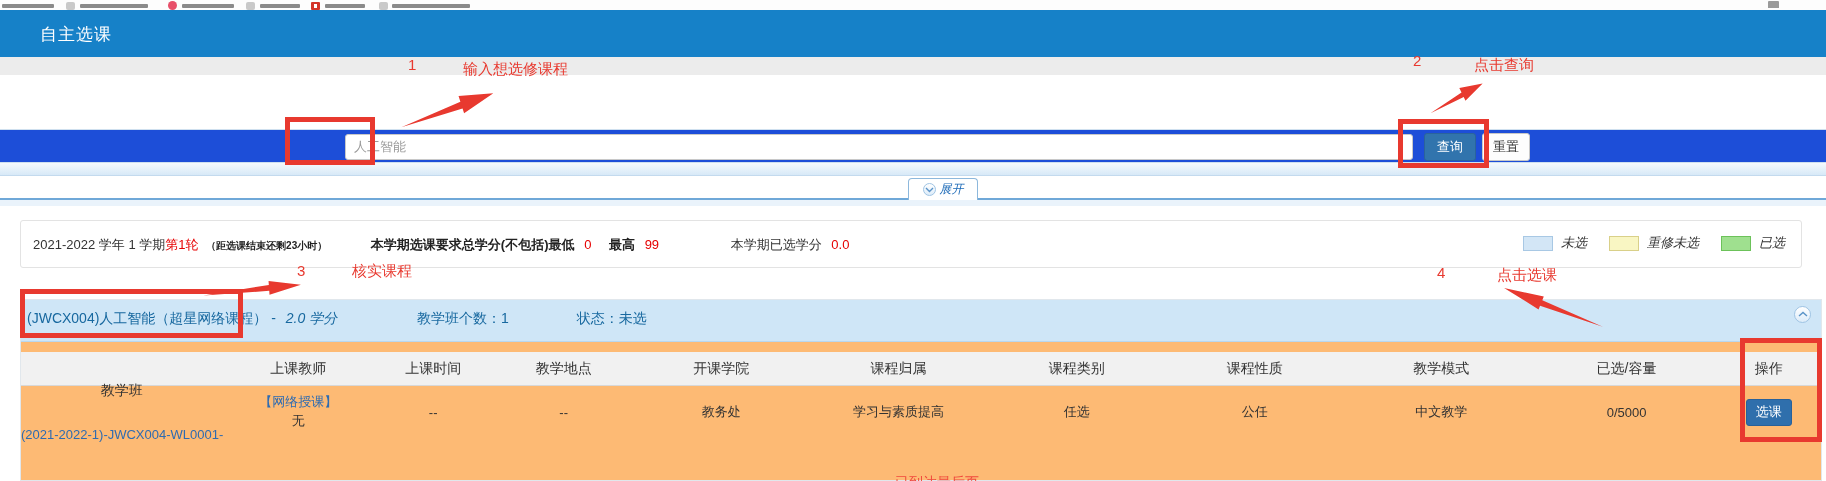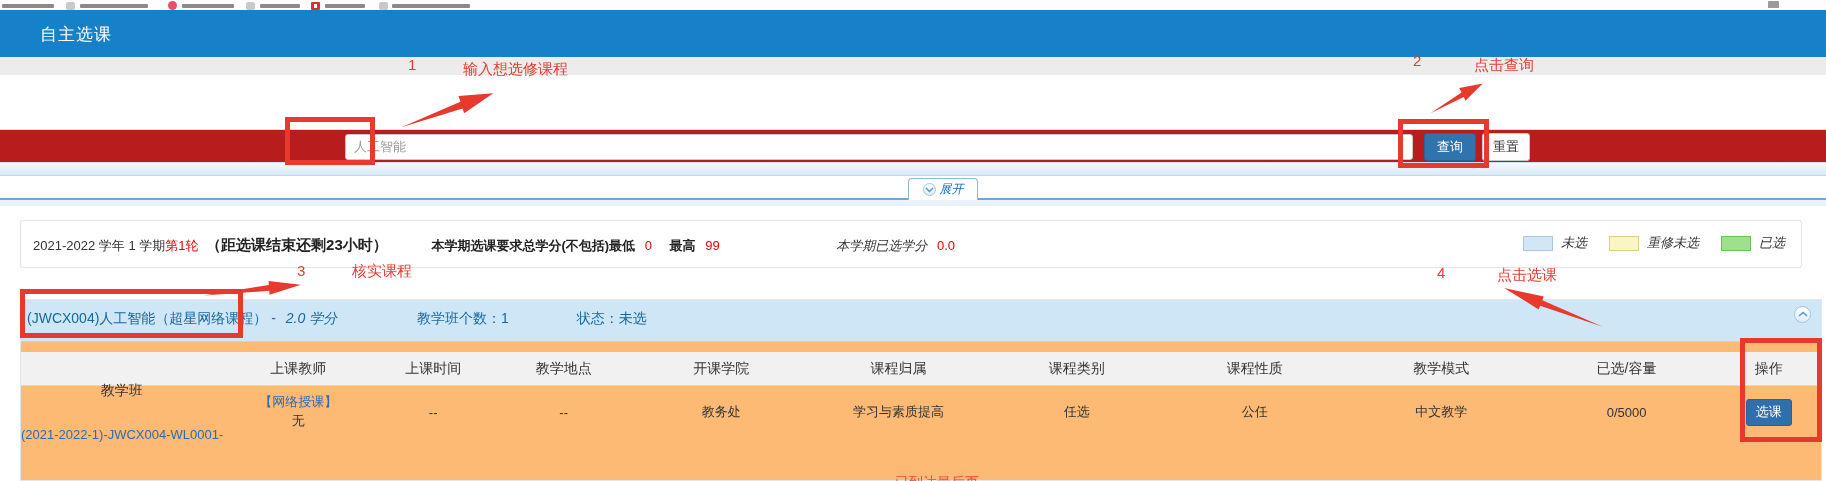--- a/index.html
+++ b/index.html
@@ -18,21 +18,21 @@
   .bm-ico.redsquare::after { content:""; position:absolute; left:3px; top:2px; width:3px; height:4px; background:#fff; }
   .bm-ico.folder { background:#9a9a9a; width:11px; height:7px; border-radius:1px 1px 0 0; top:1px; }
 
   
   #app-header { left:0; top:10px; width:1826px; height:47px; background:#1681c8; }
   #page-title { position:absolute; left:40px; top:0; height:47px; line-height:50px; color:#fff; font-size:17px; letter-spacing:1px; }
 
   #gray-strip { left:0; top:57px; width:1826px; height:18px; background:#ececec; }
 
   
-  #filter-bar { left:0; top:129px; width:1826px; height:34px; background:#b91c1c;
+  #filter-bar { left:0; top:129px; width:1826px; height:34px; background:#1d4ed8;
     border-top:1px solid #cfe0ef; border-bottom:1px solid #cfe0ef; }
   #search-input { position:absolute; left:345px; top:4px; width:1068px; height:26px;
     border:1px solid #c8c8c8; border-radius:3px; padding:0 8px; font-size:13px; color:#9a9a9a;
     font-family:inherit; outline:none; background:#fff; }
   .btn { position:absolute; top:3px; height:28px; font-size:13px; border-radius:3px; cursor:pointer;
     font-family:inherit; }
   #query-button { left:1424px; width:52px; background:#3174ad; border:1px solid #2a639c; color:#fff; }
   #reset-button { left:1482px; width:48px; background:#fdfdfd; border:1px solid #c8c8c8; color:#333; }
 
   #blue-gradient-strip { left:0; top:163px; width:1826px; height:13px;
@@ -46,26 +46,26 @@
     color:#1e6bb8; font-size:12px; }
   .circle-chevron { width:13px; height:13px; border-radius:50%; border:1px solid #9fc4e4;
     display:inline-flex; align-items:center; justify-content:center;
     background:linear-gradient(#fff,#ddecf9); }
 
   
   #semester-panel { left:20px; top:220px; width:1782px; height:48px; background:#fff;
     border:1px solid #e3e3e3; border-radius:3px; }
   #semester-line { position:absolute; left:12px; top:15px; font-size:13px; color:#333; white-space:nowrap; }
   .red-num { color:#e60000; }
-  .bold15 { font-weight:bold; font-size:15px; color:#222; }
+  .bold15 { font-weight:bold; font-size:10px; color:#222; }
   .boldreq { font-weight:bold; color:#222; }
   #sem-countdown { margin-left:4px; }
   #sem-req { margin-left:40px; }
   #sem-max-label { margin-left:14px; }
-  #sem-selected-label { margin-left:113px;font-style:italic; }
+  #sem-selected-label { margin-left:68px; }
   .numgap { margin-left:6px; }
 
   #legend { position:absolute; right:16px; top:13px; display:flex; align-items:center; gap:22px; font-size:13px; color:#333;font-style:italic; }
   .legend-item { display:flex; align-items:center; gap:8px; }
   .swatch { width:30px; height:15px; border:1px solid; }
   #swatch-unselected { background:#d3e6f6; border-color:#a8c8e4; }
   #swatch-retake { background:#f9f6c3; border-color:#d9d089; }
   #swatch-selected { background:#9fe08f; border-color:#6cc25a; }
 
   

